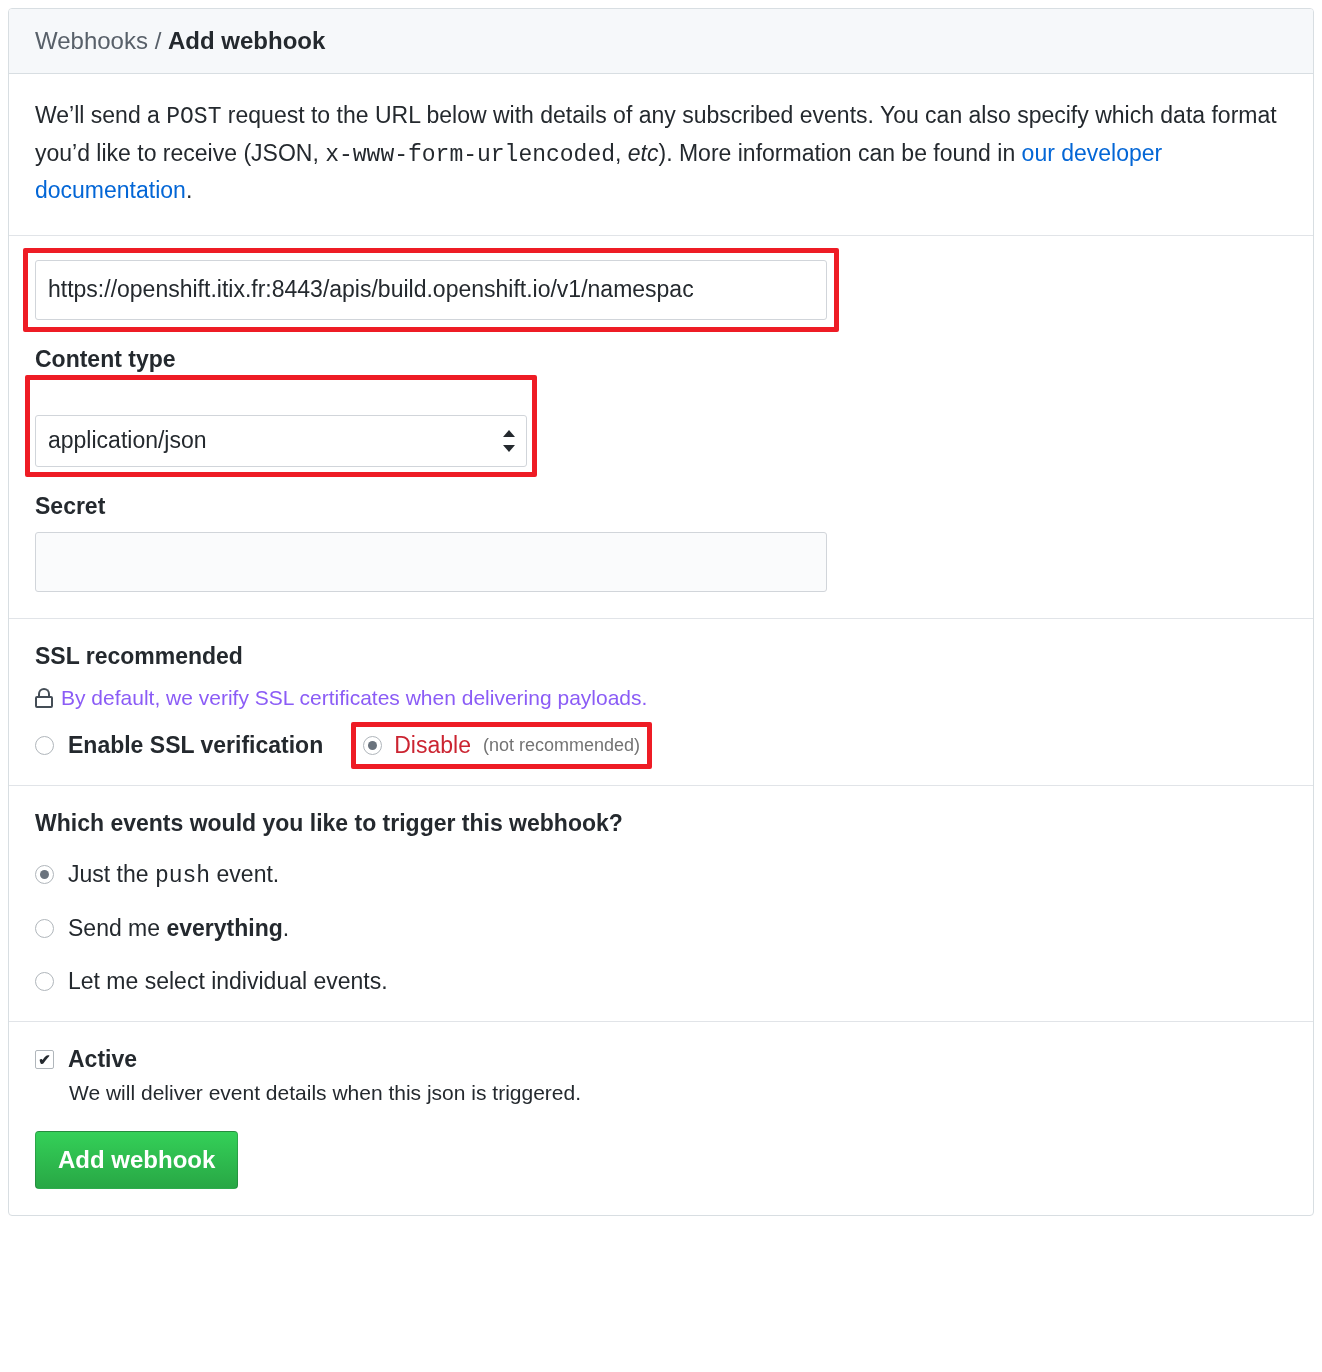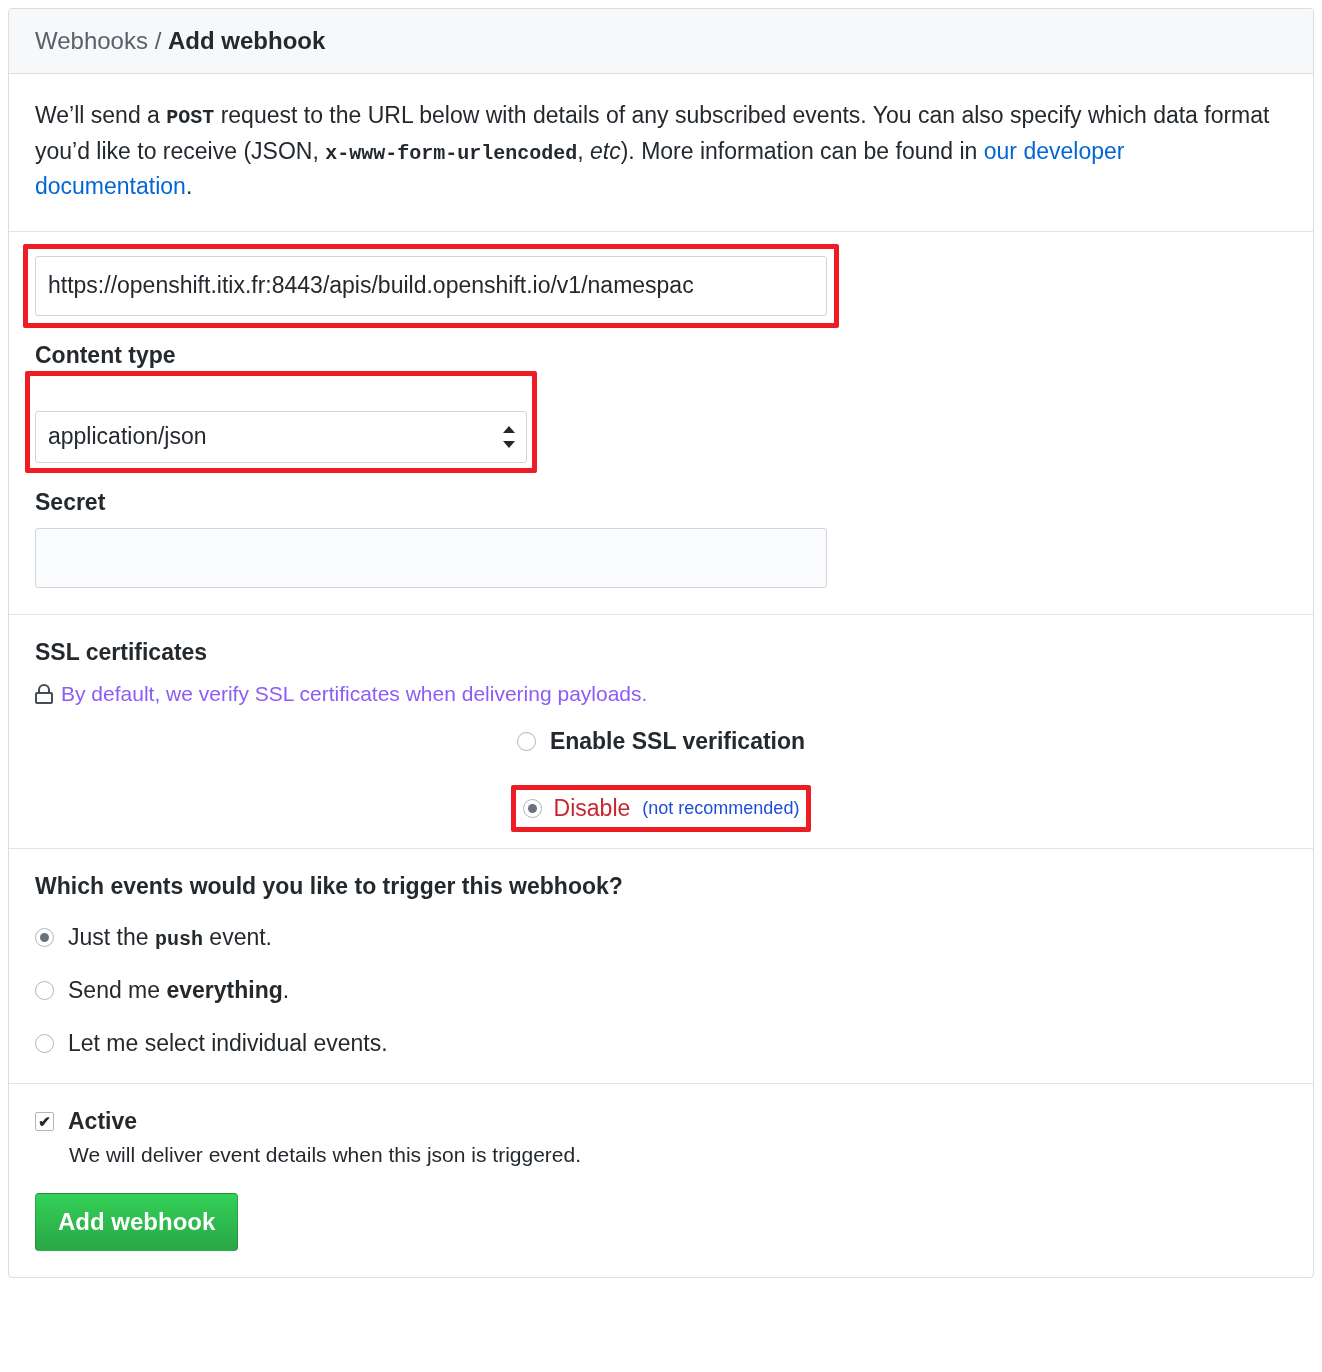--- a/index.html
+++ b/index.html
@@ -48,22 +48,21 @@
     border-bottom: none;
   }
   .intro {
     font-size: 23px;
     line-height: 1.55;
     color: #24292e;
     margin: 0;
   }
   .intro code, .mono {
     font-family: "Liberation Mono", monospace;
-    font-size: 20px;
-    font-weight: bold;
+    font-size: 23px;
   }
   .intro em {
     font-style: italic;
   }
   .intro a, .link {
     color: #0366d6;
     text-decoration: none;
   }
   .field-label {
     font-size: 23px;
@@ -235,37 +234,36 @@
     top: 4px;
     width: 9px;
     height: 9px;
     border-radius: 50%;
     background: #6a737d;
   }
   .ssl-options {
     display: flex;
     align-items: center;
     gap: 40px;
-    flex-direction: column;
   }
   .ssl-enable-label {
     font-weight: bold;
     font-size: 23px;
   }
   .disable-group {
     display: flex;
     align-items: center;
     gap: 12px;
   }
   .disable-text {
     color: #cb2431;
     font-size: 23px;
   }
   .disable-note {
-    color: #1d4ed8;
+    color: #737373;
     font-size: 18px;
   }
   .events-title {
     font-size: 23px;
     font-weight: bold;
     margin: 0 0 24px 0;
   }
   .events-list .radio-row {
     margin-bottom: 26px;
   }
@@ -354,21 +352,21 @@
       </div>
 
       <div class="field-block">
         <label class="field-label">Secret</label>
         <input class="text-input" type="text" value="" style="">
       </div>
 
     </div>
 
     <div class="section">
-      <h3 class="ssl-title">SSL certificates</h3>
+      <h3 class="ssl-title">SSL recommended</h3>
       <div class="ssl-note">
         <span class="lock-icon">
           <span class="shackle"></span>
           <span class="body"></span>
         </span>
         <span>By default, we verify SSL certificates when delivering payloads.</span>
       </div>
       <div class="ssl-options">
         <label class="radio-row" style="margin-bottom:0">
           <span class="radio"></span>

